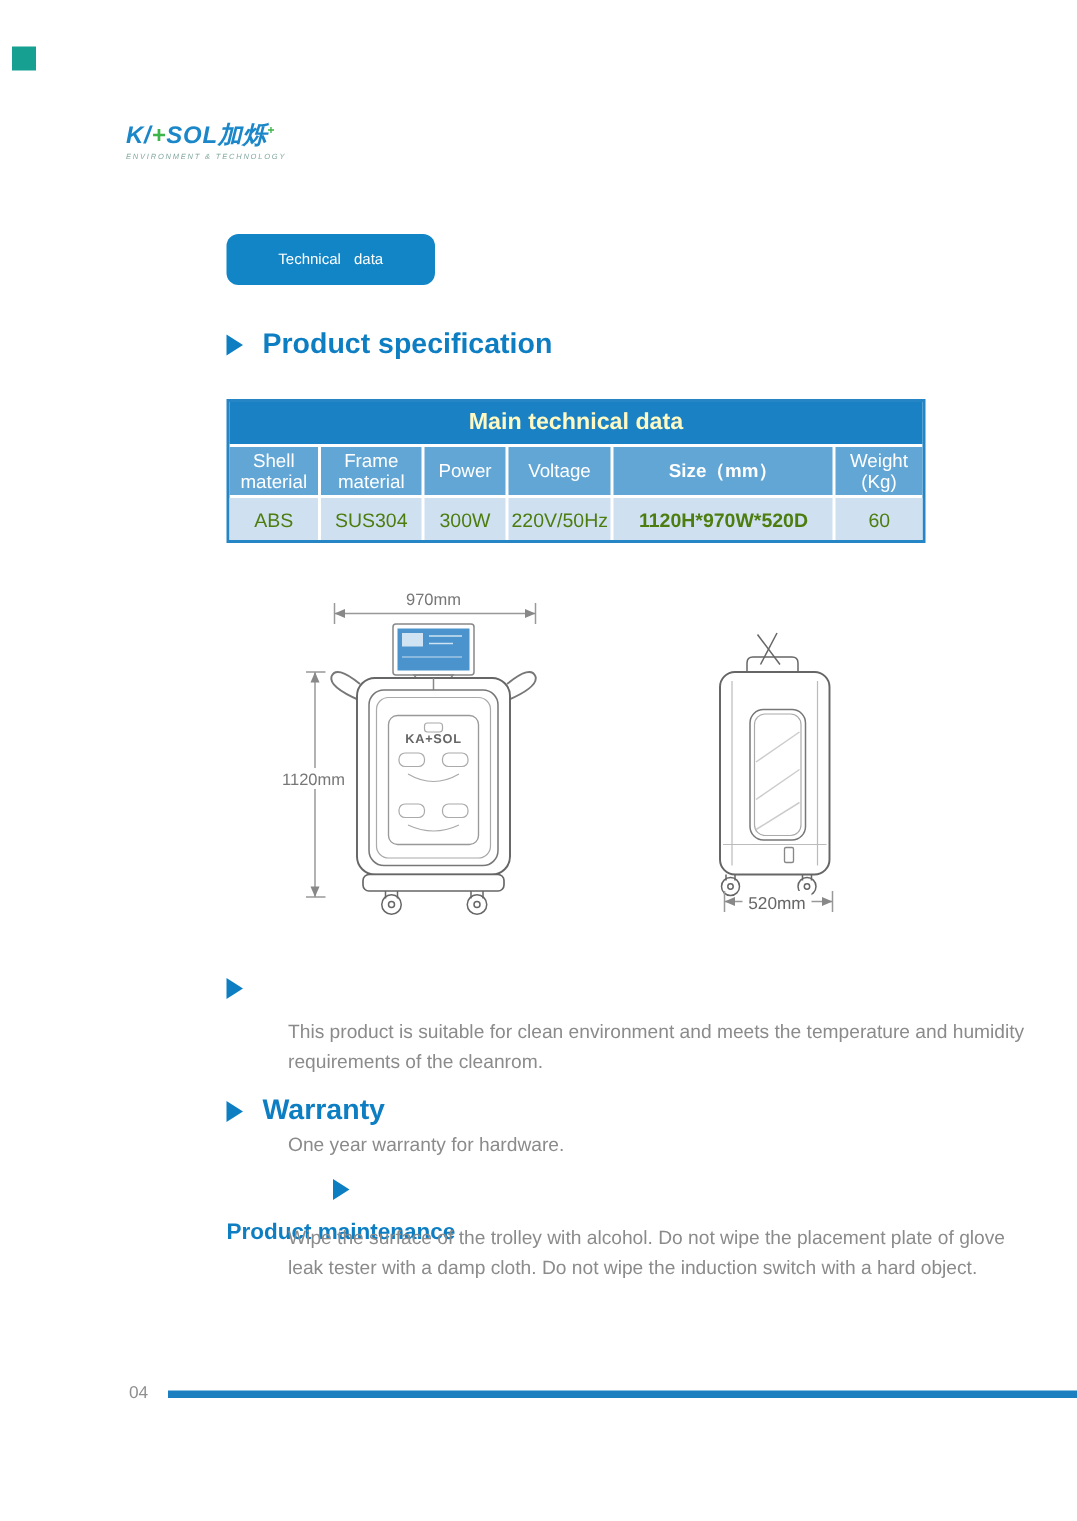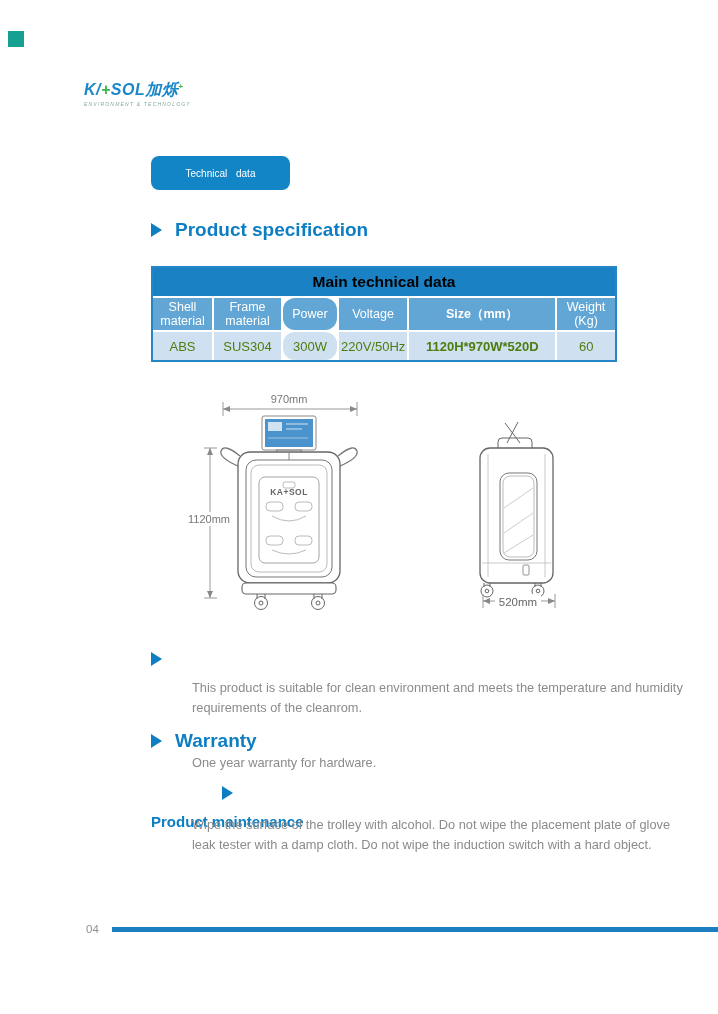--- a/index.html
+++ b/index.html
@@ -31,27 +31,27 @@
   #warranty-heading { left:151px; top:730px; }
   #maint-heading { left:151px; top:786px; font-size:15px;flex-direction:column; }
 
   .body-text { position:absolute; left:192px; width:505px; color:#8b8b8b; font-size:12.8px; line-height:1.58; }
   #env-body { top:678px; }
   #warranty-body { top:753px; }
   #maint-body { top:815px; }
 
   
   .table-wrap { position:absolute; left:151px; top:266px; width:466px; border:2px solid #2585c5; background:#fff; box-sizing:border-box; }
-  .table-title { height:28px; background:#1a82c4; color:#000000; font-size:15.5px; font-weight:bold; display:flex; align-items:center; justify-content:center; }
+  .table-title { height:28px; background:#1a82c4; color:#fef9c3; font-size:15.5px; font-weight:bold; display:flex; align-items:center; justify-content:center; }
   .trow { display:flex; gap:2px; margin-top:2px; }
   .trow:last-child { margin-bottom:0; }
   .cell { display:flex; align-items:center; justify-content:center; text-align:center; box-sizing:border-box; padding:0 2px; }
   .header-row .cell { height:32px; background:#62a6d5; color:#fff; font-size:12.5px; line-height:1.15; }
   .value-row .cell { height:28px; background:#cfe1f1; color:#4d7c0f; font-size:13px; }
-  .c0{flex:0 0 59px;} .c1{flex:0 0 67px;} .c2{flex:0 0 54px;border-radius:12px;} .c3{flex:0 0 68px;} .c4{flex:0 0 146px;font-weight:bold;} .c5{flex:1;}
+  .c0{flex:0 0 59px;} .c1{flex:0 0 67px;} .c2{flex:0 0 54px;} .c3{flex:0 0 68px;} .c4{flex:0 0 146px;font-weight:bold;} .c5{flex:1;}
 
   
   .front-view { position:absolute; left:188px; top:390px; }
   .side-view  { position:absolute; left:452px; top:413px; }
   svg text { font-family:"Liberation Sans", sans-serif; }
 
   
   .page-num { position:absolute; left:86px; top:923px; font-size:11.5px; color:#8f8f8f; }
   .footer-line { position:absolute; left:112px; top:927px; width:606px; height:5px; background:#1c80c0; }
 </style>

